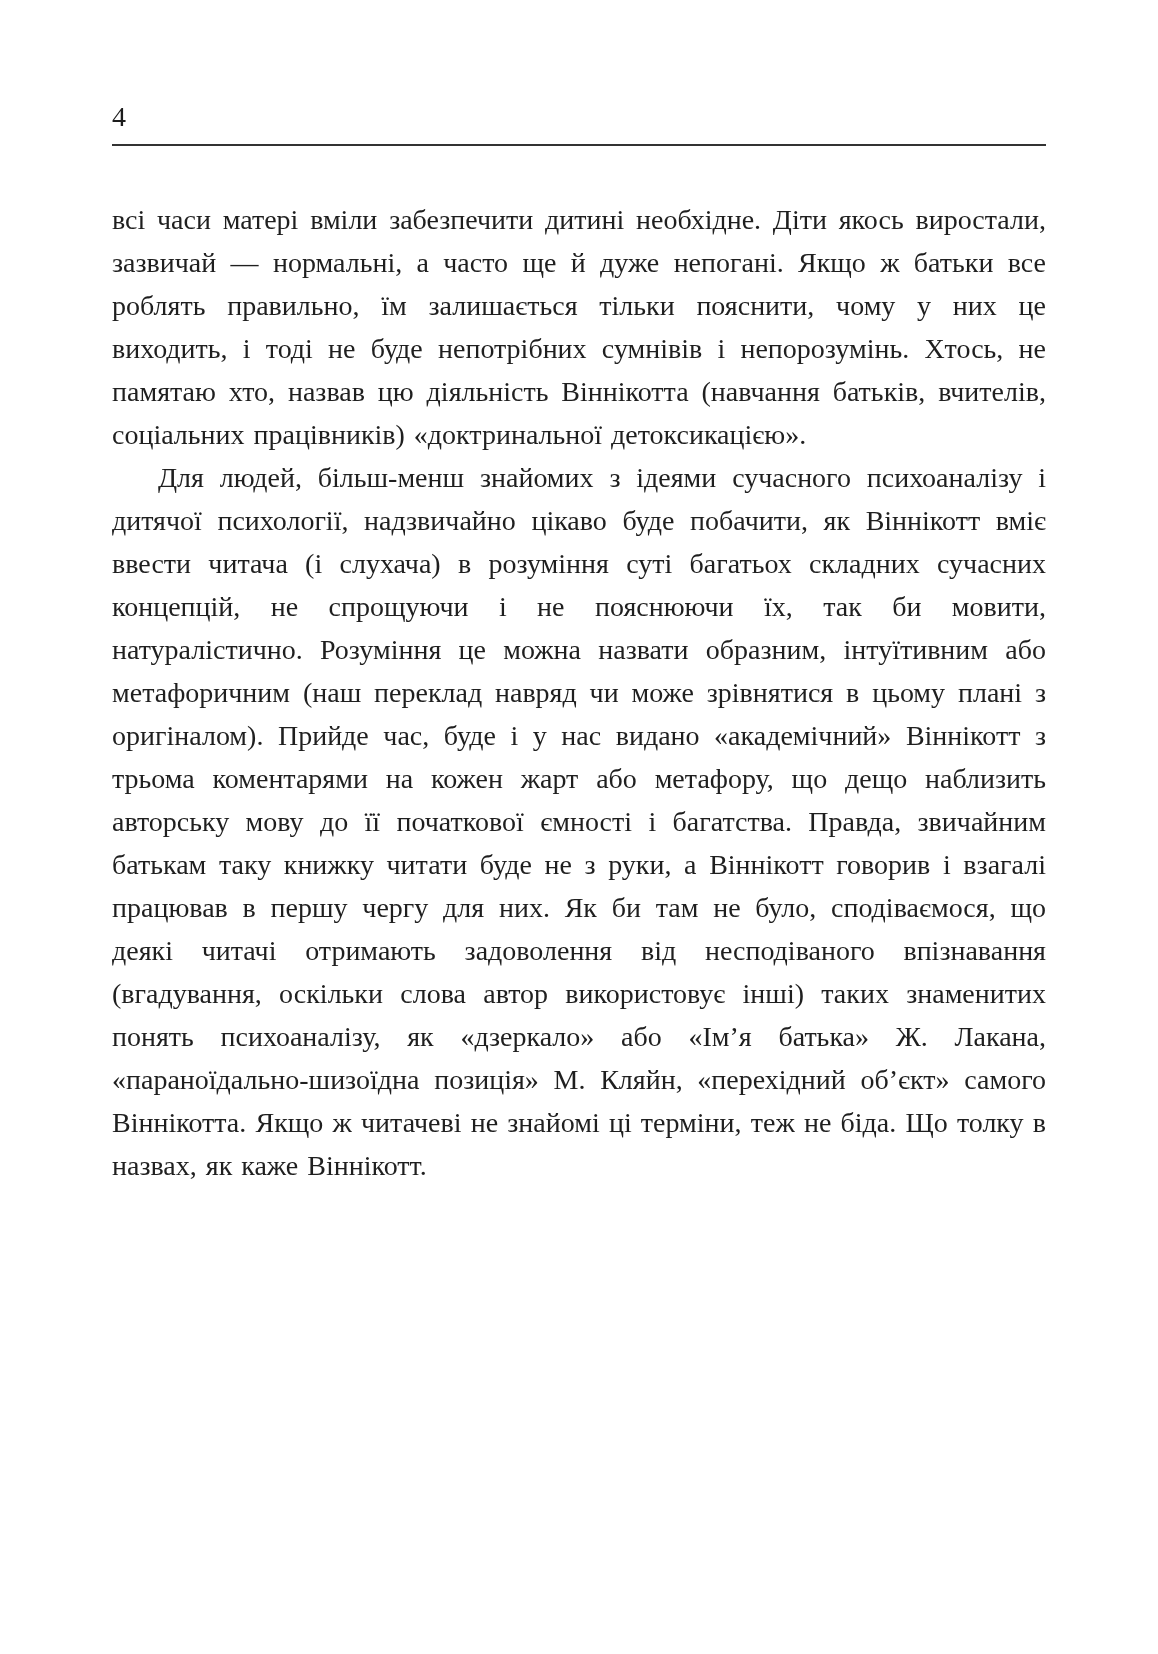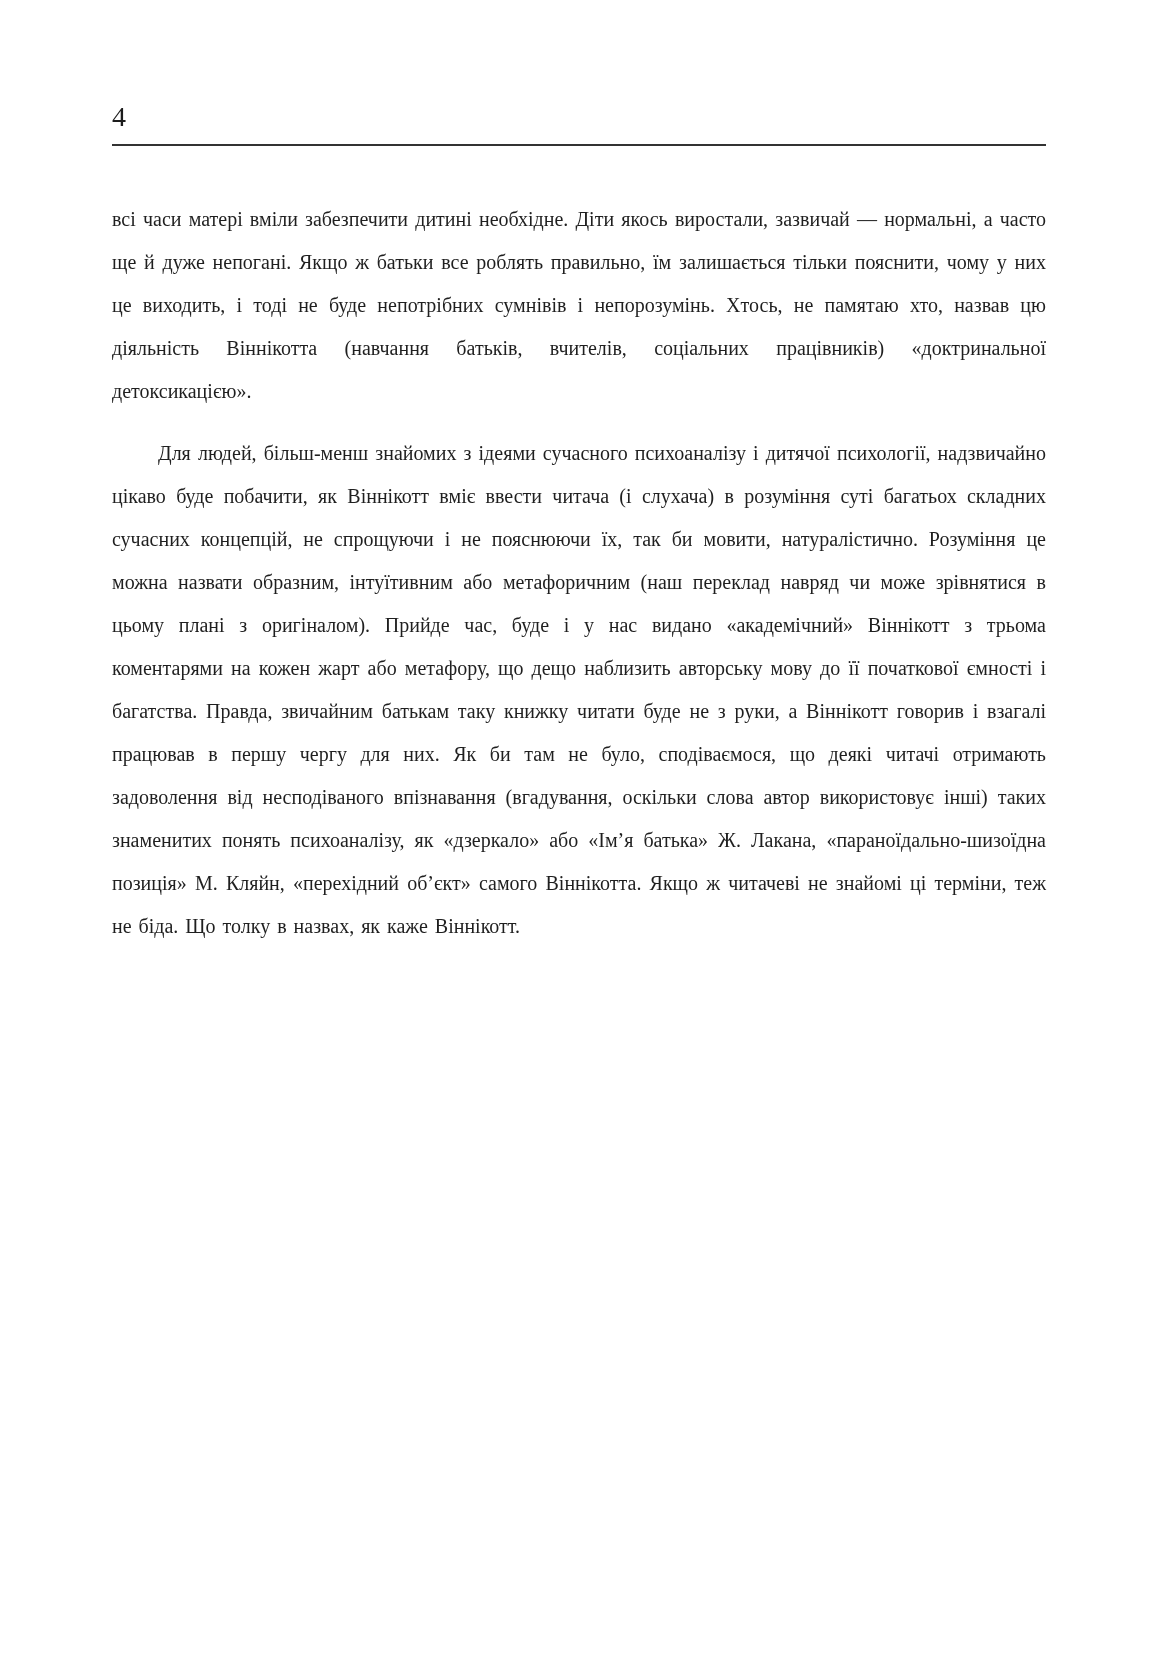--- a/index.html
+++ b/index.html
@@ -34,29 +34,28 @@
     border-top: 2px solid #333333;
     width: 100%;
   }
   .text-block {
     position: absolute;
     left: 112px;
     right: 112px;
     top: 198px;
   }
   .para {
-    font-size: 20px;
+    font-size: 28px;
     line-height: 43px;
     text-align: justify;
     word-spacing: 2px;
     color: #1f1f1f;
   }
   .para.indent {
     text-indent: 46px;
-    margin-top: 19px;
   }
 </style>
 </head>
 <body>
 
 <div class="page">
 
   <div class="page-header">
     <div class="page-number">4</div>
     <hr class="header-rule">

